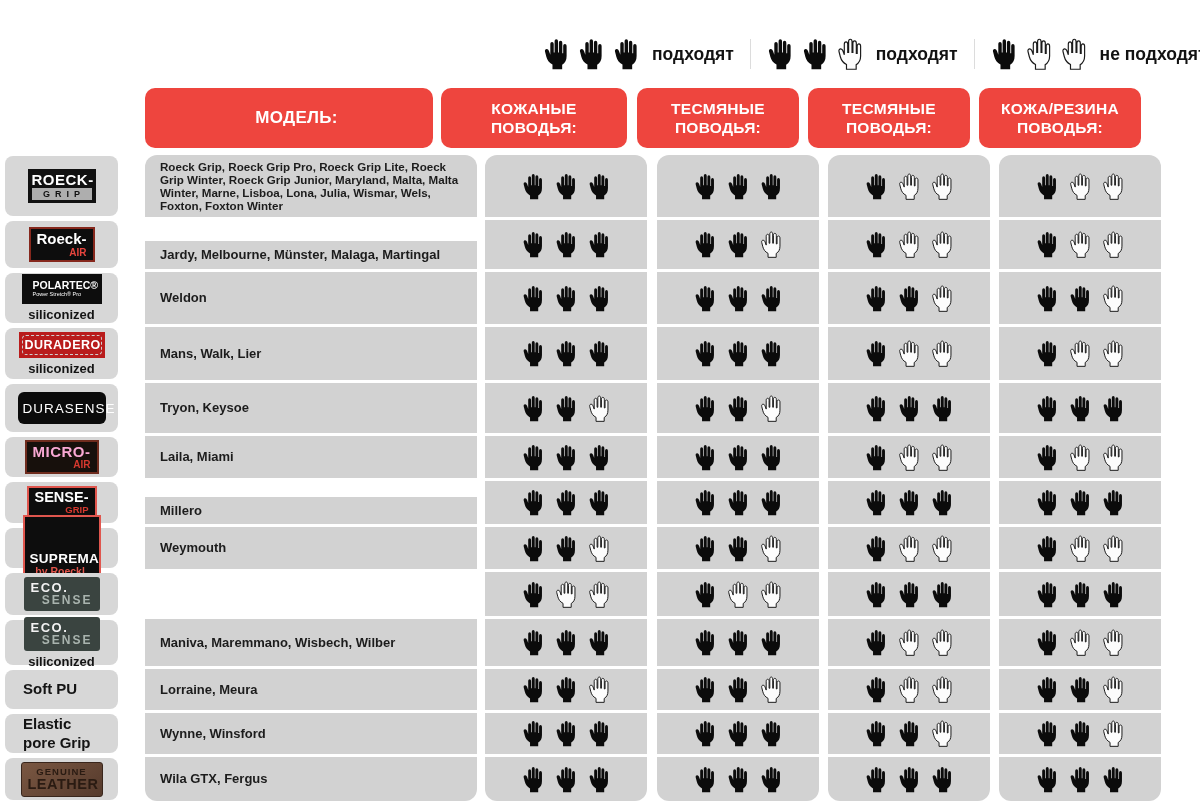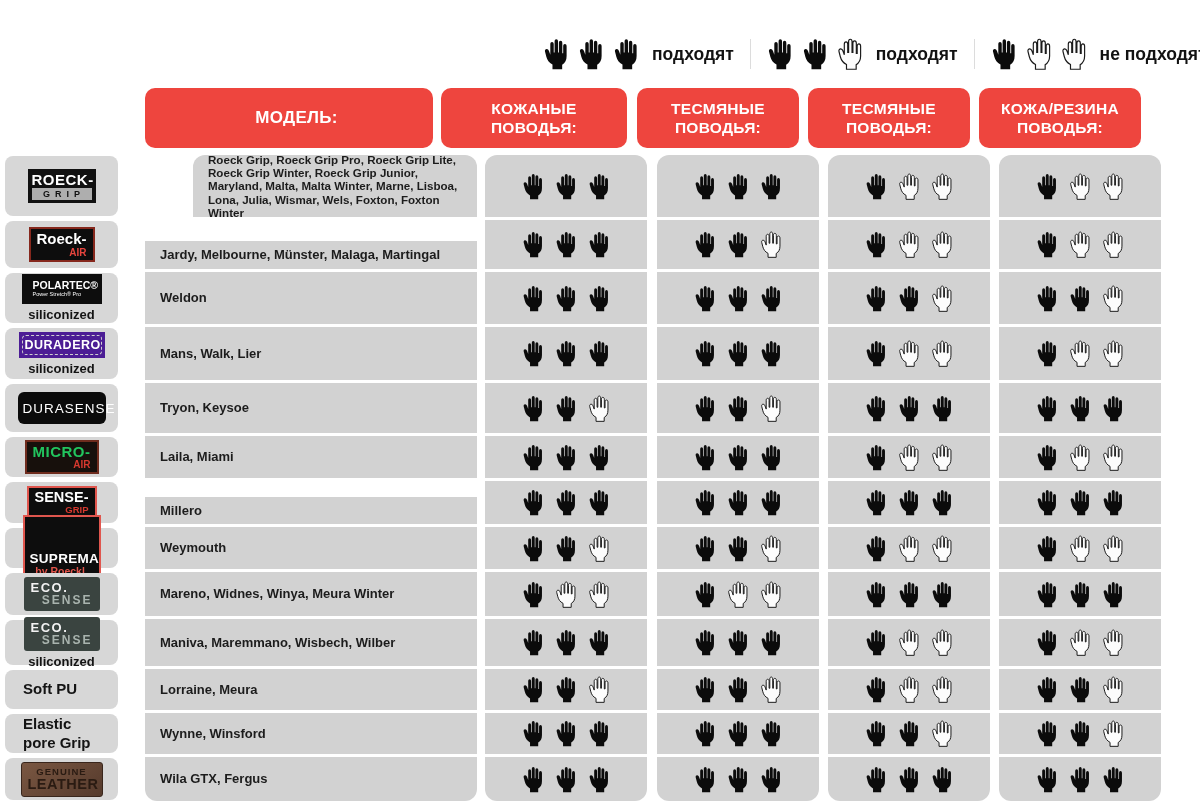--- a/index.html
+++ b/index.html
@@ -25,21 +25,21 @@
   .hbox.hc3{width:162px;margin-right:9px;}
   .hbox.hc4{width:162px;}
   
   .tbody{position:absolute;left:5px;top:155px;display:grid;
     grid-template-columns:113px 27px 332px 8px 162px 10px 162px 9px 162px 9px 162px;
     grid-template-rows:62px 49px 52px 53px 50px 42px 43px 42px 44px 47px 41px 41px 44px;
     row-gap:3px;}
   .cell{background:#d2d2d2;}
   .model-cell{grid-column:3;display:flex;align-items:center;padding:2px 10px 2px 15px;
     font-weight:700;font-size:13px;color:#1c1c1c;line-height:1.18;}
-  .model-sm{font-size:11.6px;line-height:1.14;margin-left:48px;}
+  .model-sm{font-size:11.6px;line-height:1.14;}
   .rating-cell{display:flex;align-items:center;justify-content:center;gap:11px;}
   .first-row{border-radius:12px 12px 0 0;}
   .last-row{border-radius:0 0 12px 12px;}
   .rating-cell .hand{width:22px;height:27px;}
   .hand.filled{fill:#0b0b0b;stroke:none;}
   .hand.outline{fill:#fcfcfc;stroke:#1a1a1a;stroke-width:1.5;}
   
   .sb-cell{grid-column:1;background:#d7d7d7;border-radius:8px;margin:1px 0;
     display:flex;flex-direction:column;align-items:center;justify-content:center;gap:3px;}
   .sb-caption{font-weight:700;font-size:13px;color:#141414;}
@@ -49,27 +49,27 @@
   .lg-roeckgrip{background:#111;padding:3px 4px 3px;width:68px;}
   .rg-top{color:#fff;font-weight:700;font-size:15px;letter-spacing:.5px;text-align:center;line-height:16px;}
   .rg-strip{background:#aeaeae;color:#111;font-weight:700;font-size:9px;letter-spacing:5px;
     text-align:center;padding:1px 0 1px 5px;line-height:10px;}
   .lg-roeckair{background:#0d0d0d;border:2px solid #86281d;padding:2px 6px;width:66px;}
   .ra-top{color:#fff;font-weight:700;font-size:15px;line-height:16px;}
   .ra-air{color:#e8453e;font-weight:700;font-size:10px;text-align:right;line-height:11px;}
   .lg-polartec{background:#0d0d0d;display:flex;align-items:center;gap:5px;padding:6px 6px;width:80px;}
   .pt-name{color:#fff;font-weight:700;font-size:10.5px;line-height:11px;}
   .pt-sub{color:#fff;font-size:5.5px;line-height:7px;}
-  .lg-duradero{background:#4c1d95;padding:3px;width:86px;}
+  .lg-duradero{background:#b91c1c;padding:3px;width:86px;}
   .du-inner{border:1px dashed #cfcfcf;border-radius:4px;display:block;padding:2px 2px;
     color:#fff;font-weight:700;font-size:12.5px;text-align:center;letter-spacing:.5px;}
   .lg-durasense{background:#0b0b0b;border-radius:6px;padding:7px 5px;width:88px;text-align:center;}
   .ds-name{color:#fff;font-weight:400;font-size:13.5px;letter-spacing:1px;}
   .lg-micro{background:#17100c;border:2px solid #6f2c1e;padding:2px 6px;width:74px;}
-  .mi-top{color:#22c55e;font-weight:800;font-size:15px;letter-spacing:.5px;line-height:16px;}
+  .mi-top{color:#f9a8d4;font-weight:800;font-size:15px;letter-spacing:.5px;line-height:16px;}
   .mi-air{color:#d6392f;font-weight:700;font-size:10px;text-align:right;line-height:10px;}
   .lg-sense{background:#0d0d0d;border:2px solid #e0564e;padding:2px 6px;width:70px;}
   .se-top{color:#fff;font-weight:800;font-size:14.5px;line-height:15px;}
   .se-grip{color:#d6392f;font-weight:700;font-size:9.5px;text-align:right;line-height:10px;}
   .lg-suprema{background:#0d0d0d;border:2px solid #e0564e;padding:3px 5px;width:78px;text-align:center;}
   .su-top{color:#fff;font-weight:800;font-size:13.5px;letter-spacing:.3px;line-height:14px;margin-top:32px;}
   .su-by{color:#e2554b;font-weight:700;font-size:10.5px;line-height:11px;}
   .lg-eco{background:#3a4440;border-radius:3px;padding:4px 7px;width:76px;}
   .eco-top{color:#f2f2f2;font-weight:800;font-size:13px;letter-spacing:1.5px;line-height:13px;}
   .eco-bottom{color:#a9b4ae;font-weight:700;font-size:12px;letter-spacing:2px;text-align:right;line-height:13px;}
@@ -609,21 +609,20 @@
       <svg viewBox="0 0 33 41" class="hand filled">
         <use href="#handpath"></use>
       </svg>
       <svg viewBox="0 0 33 41" class="hand outline">
         <use href="#handpath"></use>
       </svg>
       <svg viewBox="0 0 33 41" class="hand outline">
         <use href="#handpath"></use>
       </svg>
     </div>
-    <div class="cell model-cell" style="grid-row: 9;">Mareno, Widnes, Winya, Meura Winter</div>
     <div class="cell rating-cell" style="grid-area: 9 / 5;">
       <svg viewBox="0 0 33 41" class="hand filled">
         <use href="#handpath"></use>
       </svg>
       <svg viewBox="0 0 33 41" class="hand outline">
         <use href="#handpath"></use>
       </svg>
       <svg viewBox="0 0 33 41" class="hand outline">
         <use href="#handpath"></use>
       </svg>

